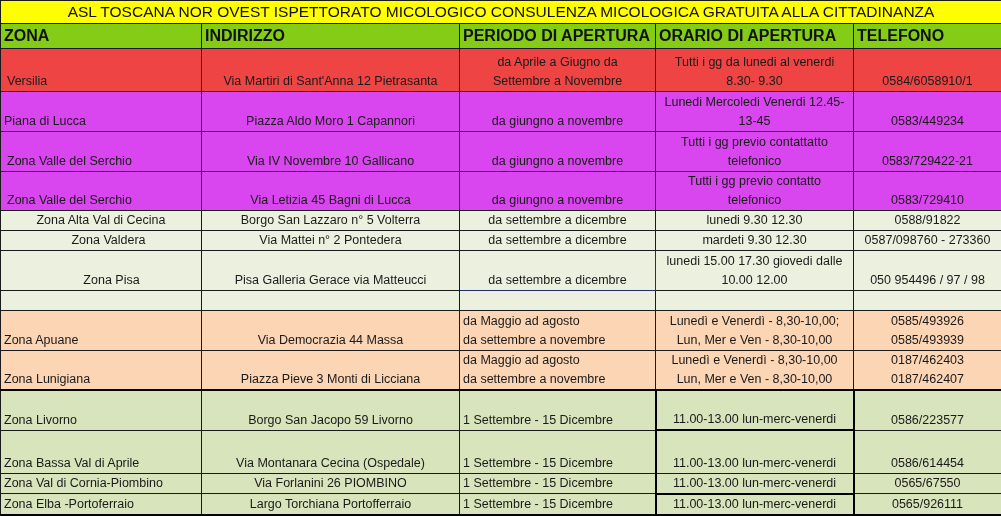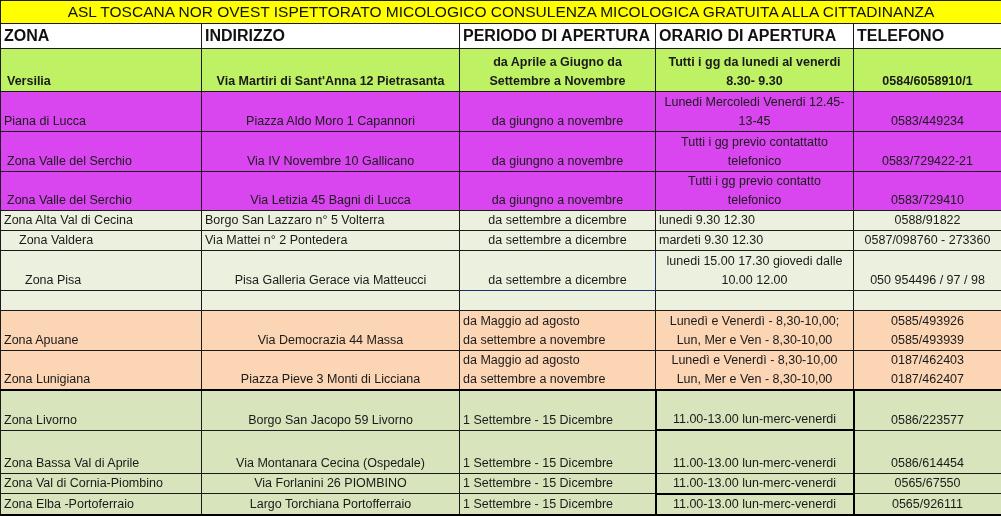--- a/index.html
+++ b/index.html
@@ -1,27 +1,27 @@
 <!DOCTYPE html>
 <html><head>
 <meta charset="utf-8">
 <style>
   html, body { margin: 0; padding: 0; background: #ffffff; }
   body { width: 1001px; height: 516px; overflow: hidden; font-family: "Liberation Sans", "DejaVu Sans", sans-serif; }
   .sheet { position: relative; width: 1001px; height: 516px; background: #000; }
   table { border-collapse: collapse; width: 1001px; table-layout: fixed; }
   td, th { border: 1px solid #1a1a1a; padding: 0 3px; font-size: 12.5px; color: #1a1a1a; overflow: hidden; white-space: nowrap; line-height: 19px; }
   .title-row td { background: #ffff00; font-weight: normal; font-size: 15.5px; text-align: center; height: 22px; line-height: 22px; color: #111; }
-  .hdr th { background: #ffffff; font-weight: bold; font-size: 16px; text-align: left; height: 24px; line-height: 24px; color: #111; margin-left: 12px; }
+  .hdr th { background: #84cc16; font-weight: bold; font-size: 16px; text-align: left; height: 24px; line-height: 24px; color: #111; margin-left: 12px; }
   td.c { text-align: center; }
   td.l { text-align: left; }
   td.bottom { vertical-align: bottom; }
-  .g-blue td { background: #bef264; font-weight: bold; }
+  .g-blue td { background: #ef4444; }
   .g-pink td { background: #d946ef; }
-  .g-lgreen td { background: #ebf1de; }
+  .g-lgreen td { background: #ebf1de; text-align: center; }
   .g-peach td { background: #fcd5b4; }
   .g-green td { background: #d8e4bc; margin-left: 28px; }
   .thick-l { border-left: 2px solid #000 !important; }
   .thick-r { border-right: 2px solid #000 !important; }
   .thick-t { border-top: 2px solid #000 !important; }
   .thick-b { border-bottom: 2px solid #000 !important; }
   .navy-box { border: 1.5px solid #1f2f6b !important; }
 </style>
 </head>
 <body>

